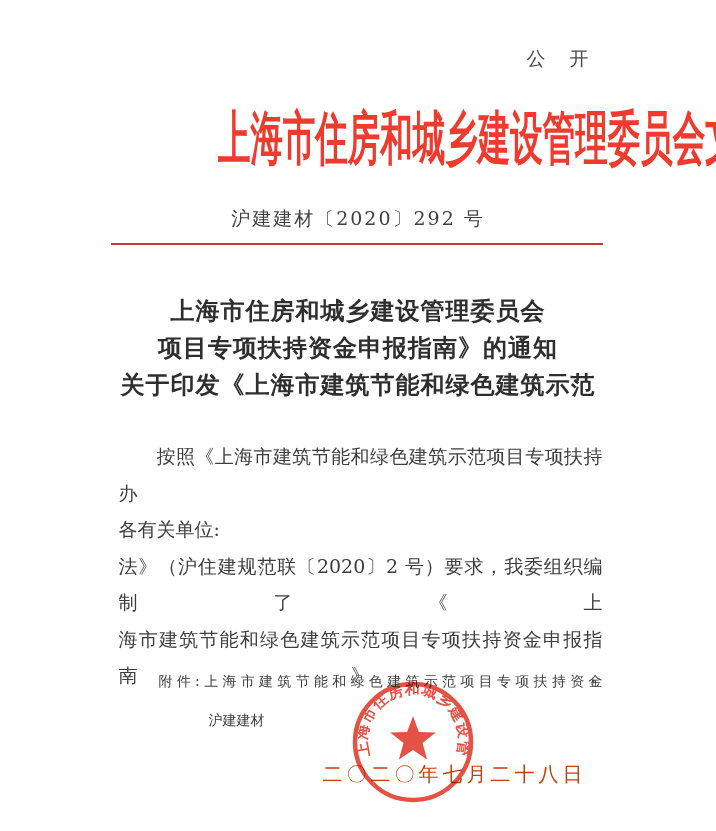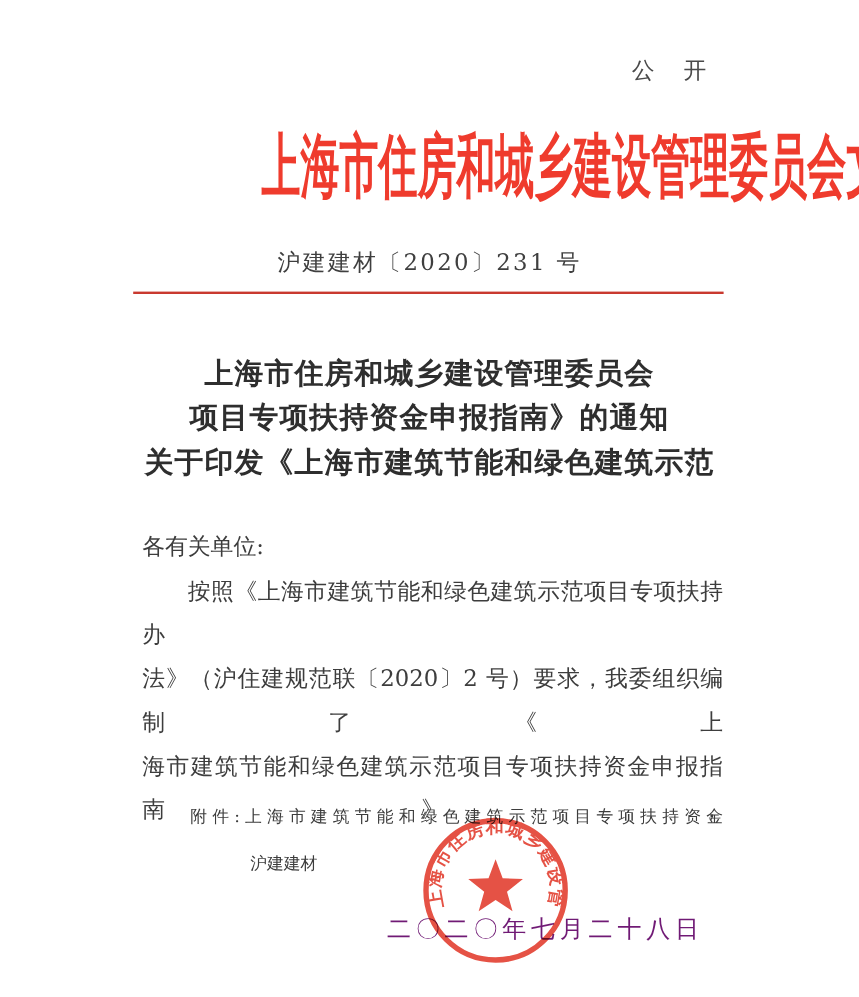--- a/index.html
+++ b/index.html
@@ -118,21 +118,21 @@
     text-justify: inter-character;
   }
   .attachment-line2 { padding-left: 90px; }
   
   .issue-date {
     position: absolute;
     top: 761px;
     left: 322px;
     font-size: 20px;
     letter-spacing: 4px;
-    color: #701a75;
+    color: #c2410c;
     white-space: nowrap;
     font-family: Liberation Mono, monospace;
   }
   
   .seal {
     position: absolute;
     left: 342px;
     top: 672px;
     width: 140px;
     height: 140px;
@@ -152,33 +152,33 @@
 <body>
 
 <div class="page">
 
   <div class="classification">公 开</div>
 
   <div class="banner-wrap">
     <div class="banner">上海市住房和城乡建设管理委员会文件</div>
   </div>
 
-  <div class="doc-number">沪建建材〔2020〕231 号</div>
+  <div class="doc-number">沪建建材〔2020〕292 号</div>
 
   <div class="red-rule"></div>
 
   <div class="doc-title">
     <div>上海市住房和城乡建设管理委员会</div>
     <div>项目专项扶持资金申报指南》的通知</div>
     <div>关于印发《上海市建筑节能和绿色建筑示范</div>
   </div>
 
   <div class="body-block">
+    <div class="body-line justified indent">按照《上海市建筑节能和绿色建筑示范项目专项扶持办</div>
     <div class="body-line">各有关单位:</div>
-    <div class="body-line justified indent">按照《上海市建筑节能和绿色建筑示范项目专项扶持办</div>
     <div class="body-line justified">法》（沪住建规范联〔2020〕2 号）要求，我委组织编制了《上</div>
     <div class="body-line justified">海市建筑节能和绿色建筑示范项目专项扶持资金申报指南》，</div>
   </div>
 
   <div class="attachment-block">
     <div class="attachment-line1">附件:上海市建筑节能和绿色建筑示范项目专项扶持资金</div>
     <div class="attachment-line2">沪建建材</div>
   </div>
 
   <div class="issue-date">二〇二〇年七月二十八日</div>

